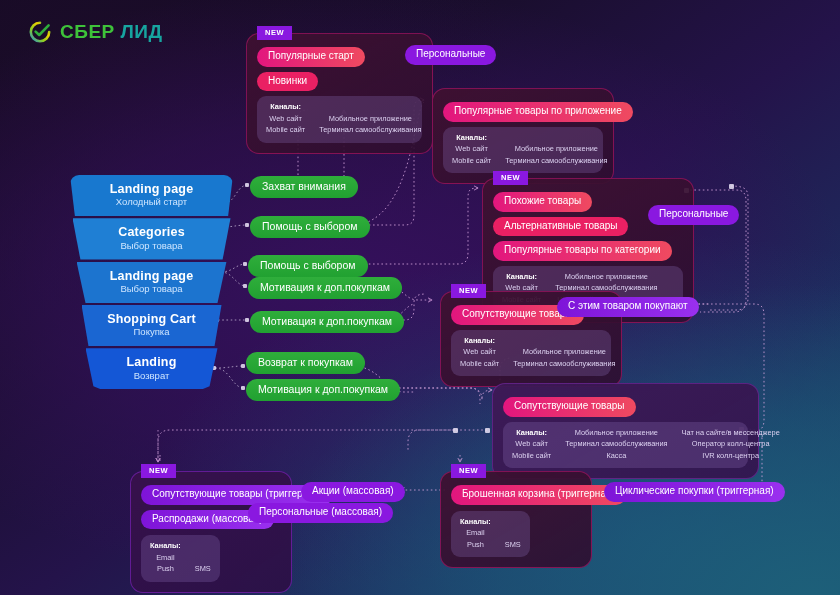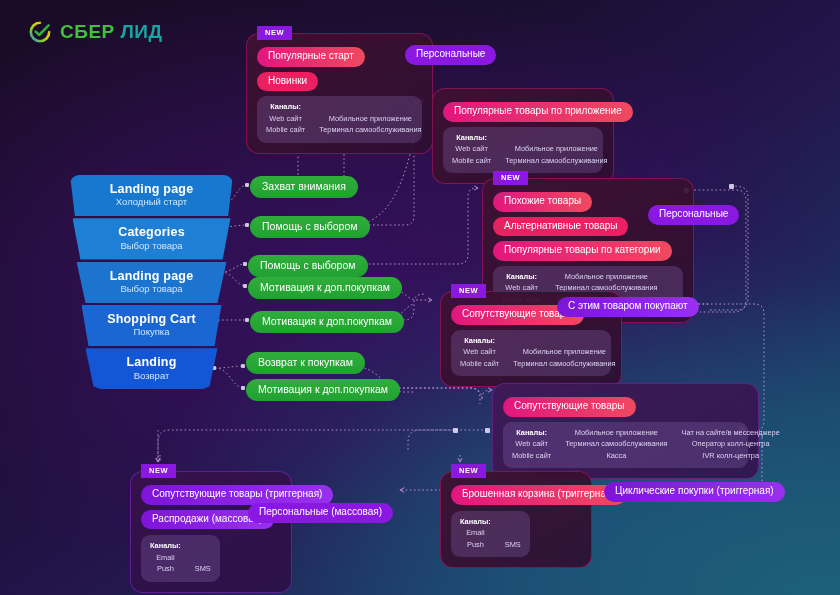--- a/index.html
+++ b/index.html
@@ -321,20 +321,21 @@
         <span class="ln">Email</span>
         <span class="ln">Push</span>
       </div>
       <div class="col">
         <span class="ln" style="visibility:hidden">.</span>
         <span class="ln" style="visibility:hidden">.</span>
         <span class="ln">SMS</span>
       </div>
     </div>
   </div>
+  <span class="tag s-violet" style="position:absolute;left:301px;top:482px;">Акции (массовая)</span>
   <span class="tag s-violet" style="position:absolute;left:248px;top:503px;">Персональные (массовая)</span>
 
   <div class="card magenta" style="left:440px;top:471px;width:130px;">
     <span class="badge">NEW</span>
     <div class="row">
       <span class="tag g-pink">Брошенная корзина (триггерная)</span>
     </div>
     <div class="chan" style="display:inline-flex;">
       <div class="col">
         <span class="ln hd">Каналы:</span>

